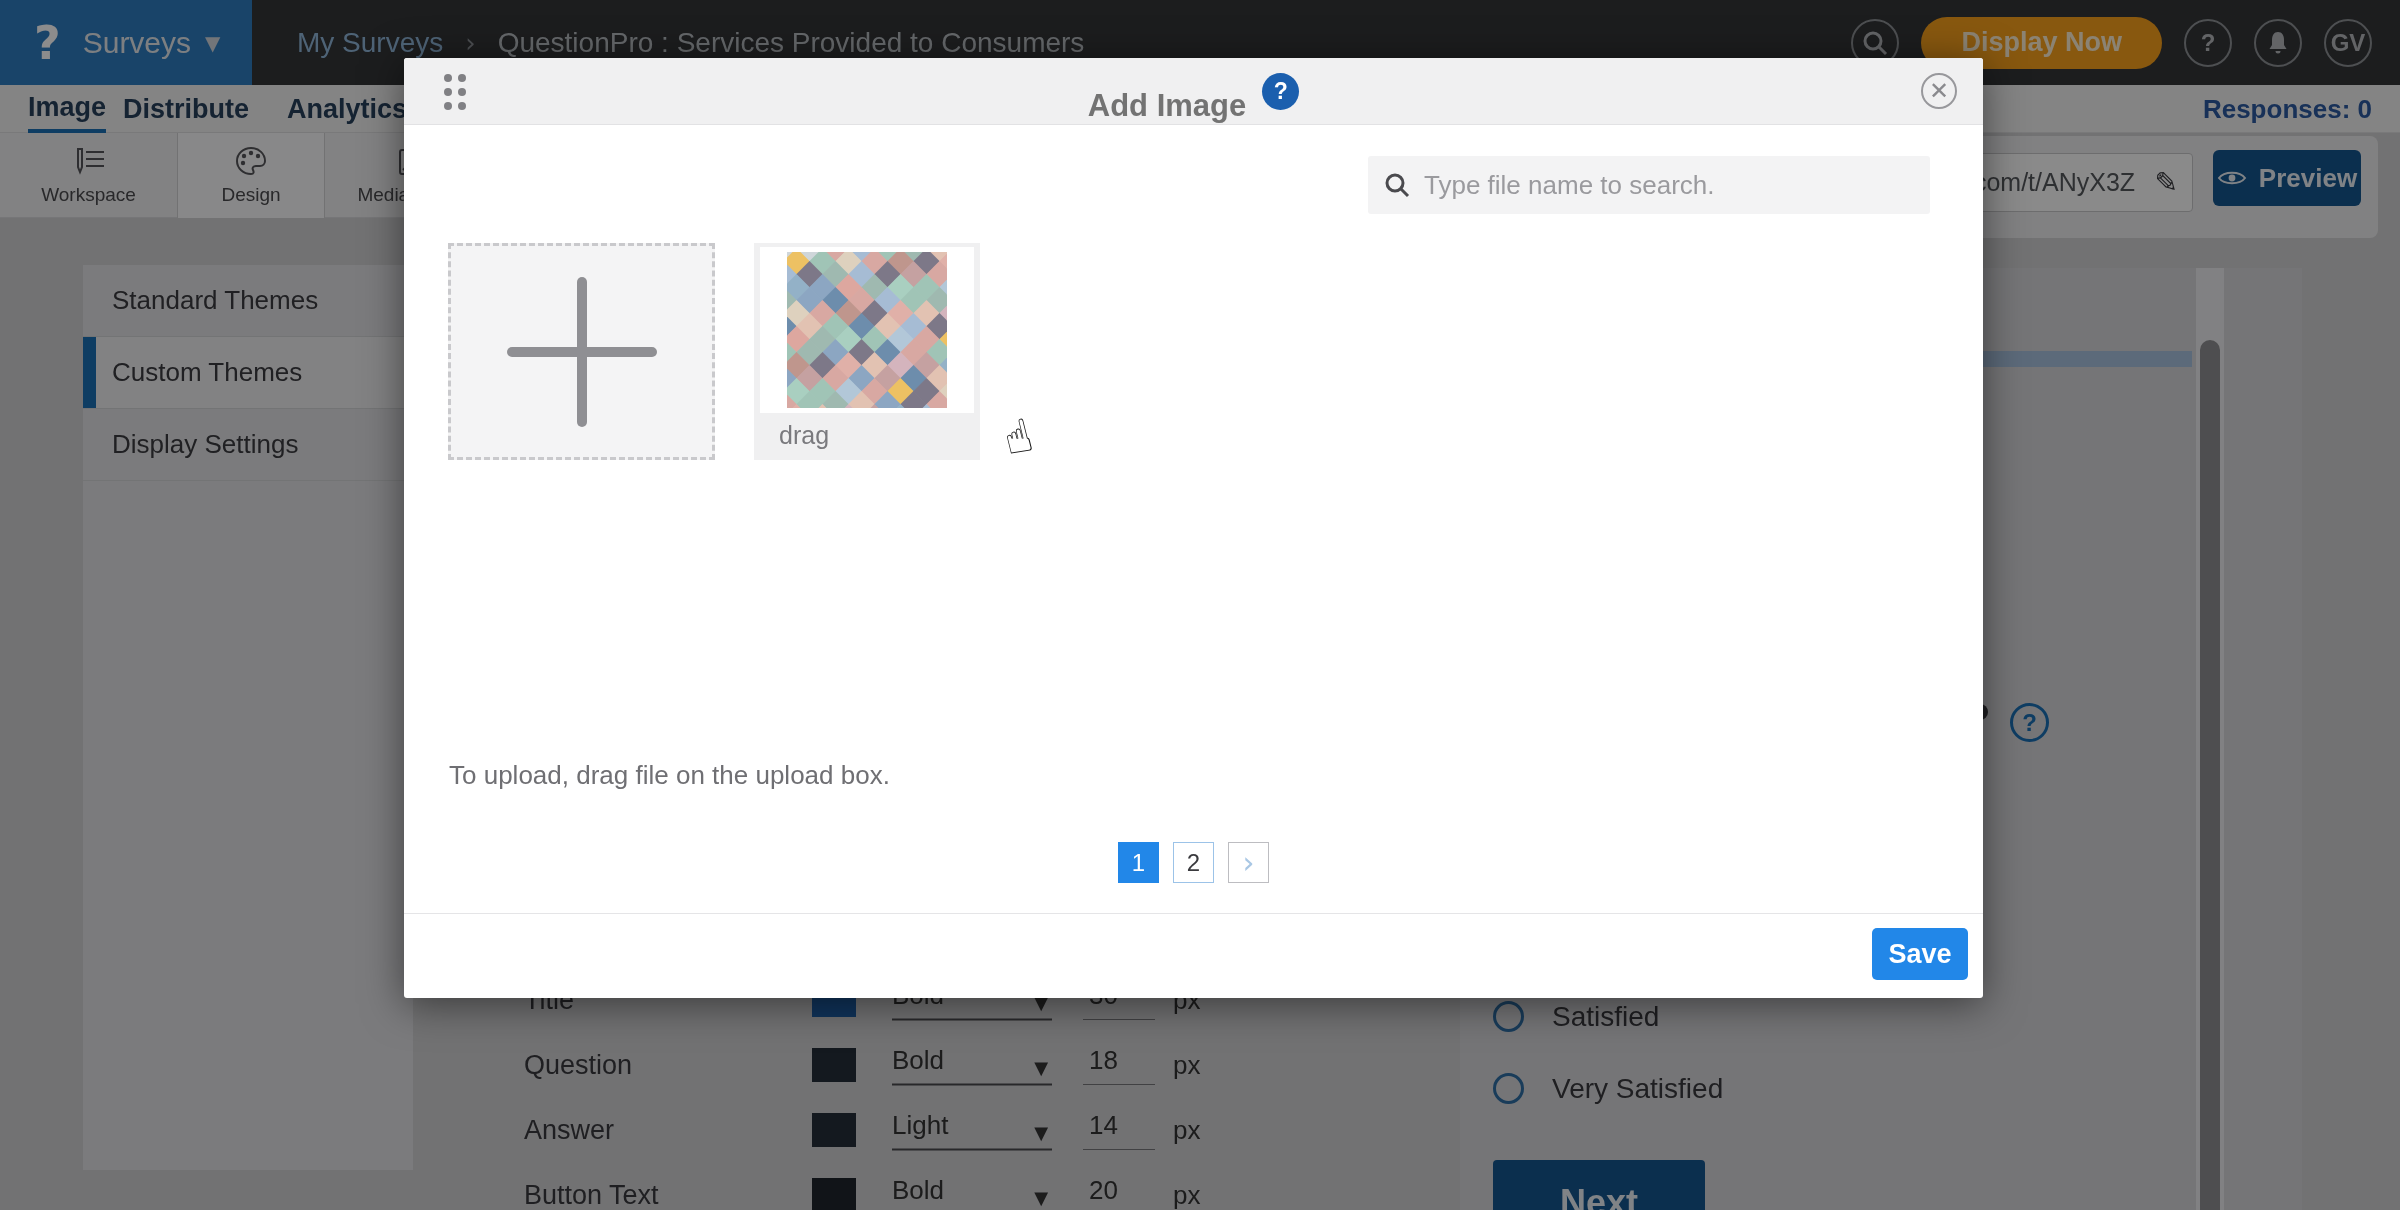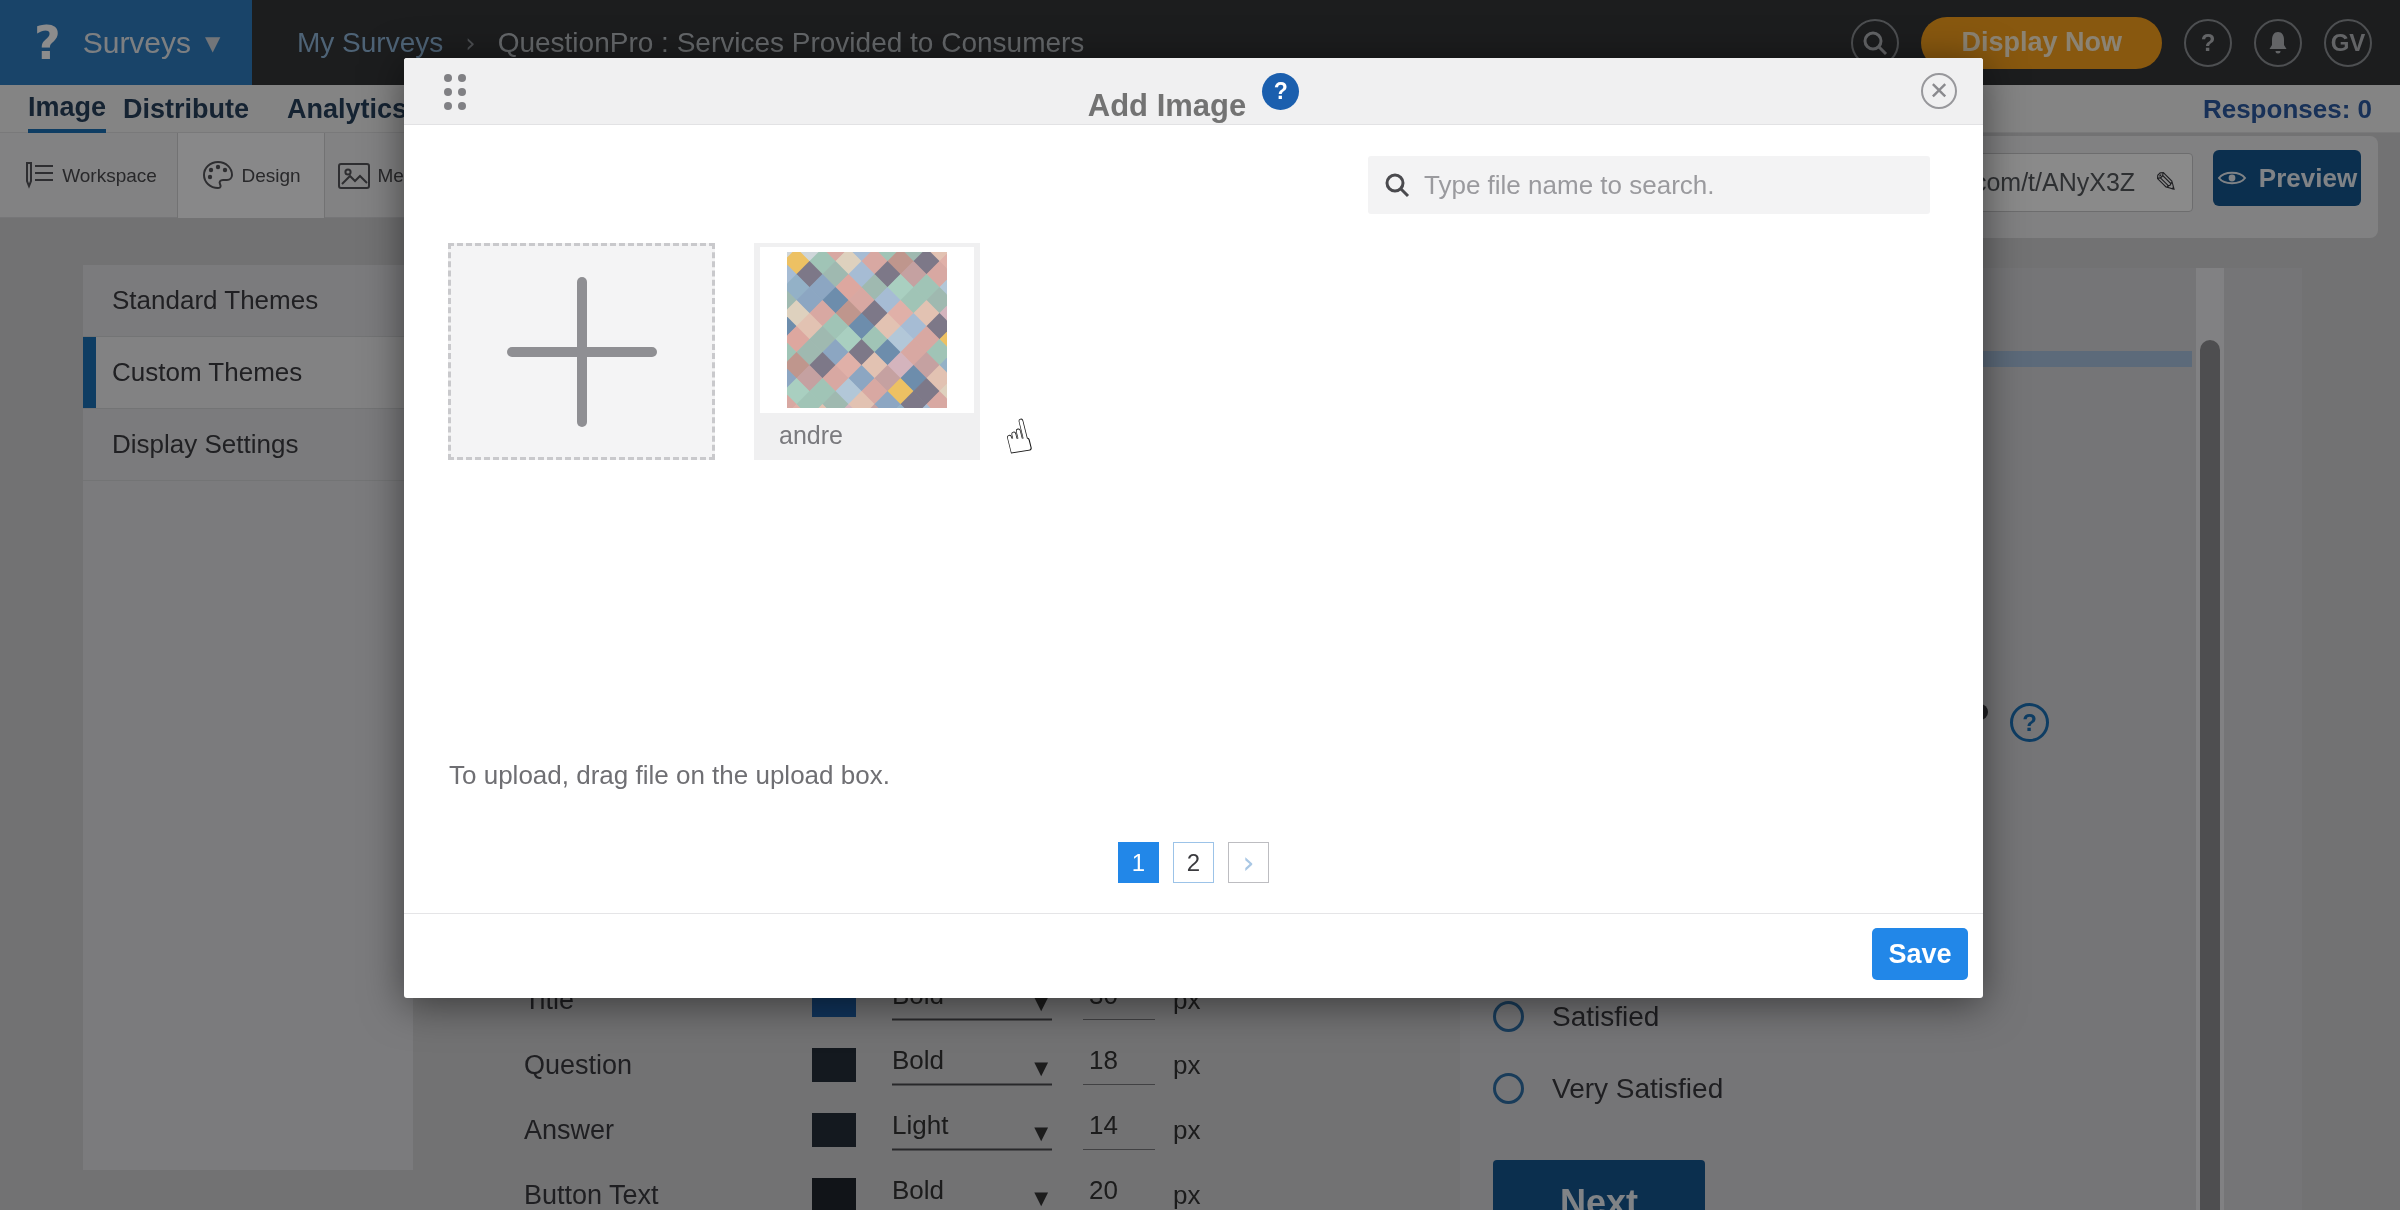--- a/index.html
+++ b/index.html
@@ -23,21 +23,21 @@
   .upgrade{height:52px;padding:0 40px;background:#f7a01d;border-radius:28px;color:#fdeed2;font-size:27px;font-weight:bold;display:flex;align-items:center;cursor:pointer;}
 
   
   .navtabs{left:0;top:85px;width:2400px;height:48px;background:#f0f0f1;border-bottom:1px solid #dcdcde;}
   .navtab{position:absolute;top:0;height:48px;display:flex;align-items:center;font-size:27px;font-weight:bold;color:#27405c;cursor:pointer;}
   .navtab.active{border-bottom:4px solid #1b6fb5;}
   .responses{position:absolute;right:28px;top:0;height:48px;display:flex;align-items:center;font-size:26px;font-weight:bold;color:#2c5aa0;}
 
   
   .toolbar{left:0;top:133px;width:1980px;height:85px;background:#ededee;border-bottom:1px solid #d8d8da;}
-  .tool{position:absolute;top:0;height:85px;display:flex;flex-direction:row;align-items:center;justify-content:center;gap:6px;color:#4a4a4e;font-size:19px;cursor:pointer;}
+  .tool{position:absolute;top:0;height:85px;display:flex;flex-direction:column;align-items:center;justify-content:center;gap:6px;color:#4a4a4e;font-size:19px;cursor:pointer;}
   .tool.active{background:#f8f8f9;border-left:1px solid #d0d0d2;border-right:1px solid #d0d0d2;}
   .tool svg{display:block;}
 
   
   .sidepanel{left:83px;top:265px;width:330px;height:905px;background:#e0e1e3;}
   .side-item{position:relative;height:72px;display:flex;align-items:center;padding-left:29px;font-size:26px;color:#3b3b40;border-bottom:1px solid #d2d3d5;cursor:pointer;}
   .side-item.active{background:#ededee;}
   .side-item.active .sel-bar{position:absolute;left:0;top:0;width:13px;height:100%;background:#1b6fb5;}
 
   
@@ -370,21 +370,21 @@
             <i style="left:143px;top:143px;background:#d8a8a2"></i>
             <i style="left:0px;top:156px;background:#e0b0a8"></i>
             <i style="left:26px;top:156px;background:#e2c2b2"></i>
             <i style="left:52px;top:156px;background:#d4b4bd"></i>
             <i style="left:78px;top:156px;background:#c5a1a1"></i>
             <i style="left:104px;top:156px;background:#93b1c7"></i>
             <i style="left:130px;top:156px;background:#a6bcd4"></i>
             <i style="left:156px;top:156px;background:#dda79f"></i>
           </div>
       </div>
-      <div class="thumb-label">andre</div>
+      <div class="thumb-label">drag</div>
     </div>
     <span class="hand-cursor glyph">☝</span>
 
     <div class="m-hint">To upload, drag file on the upload box.</div>
 
     <div class="paging">
       <div class="pagebtn active">1</div>
       <div class="pagebtn">2</div>
       <div class="pagenext glyph">›</div>
     </div>

